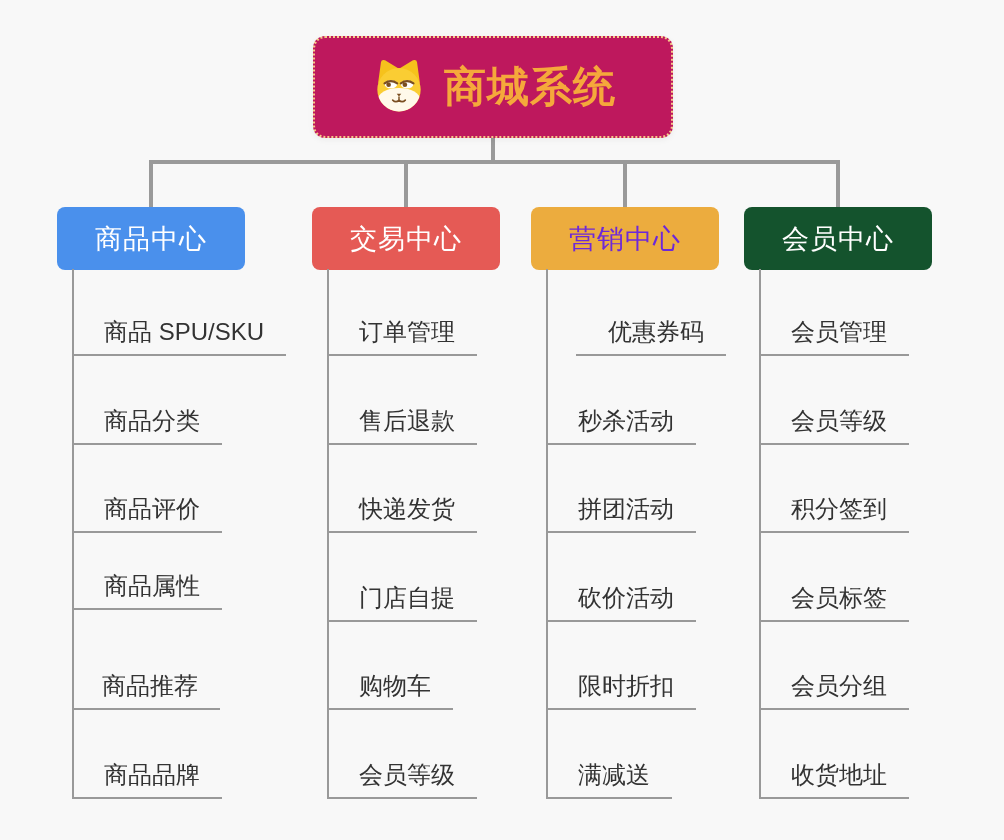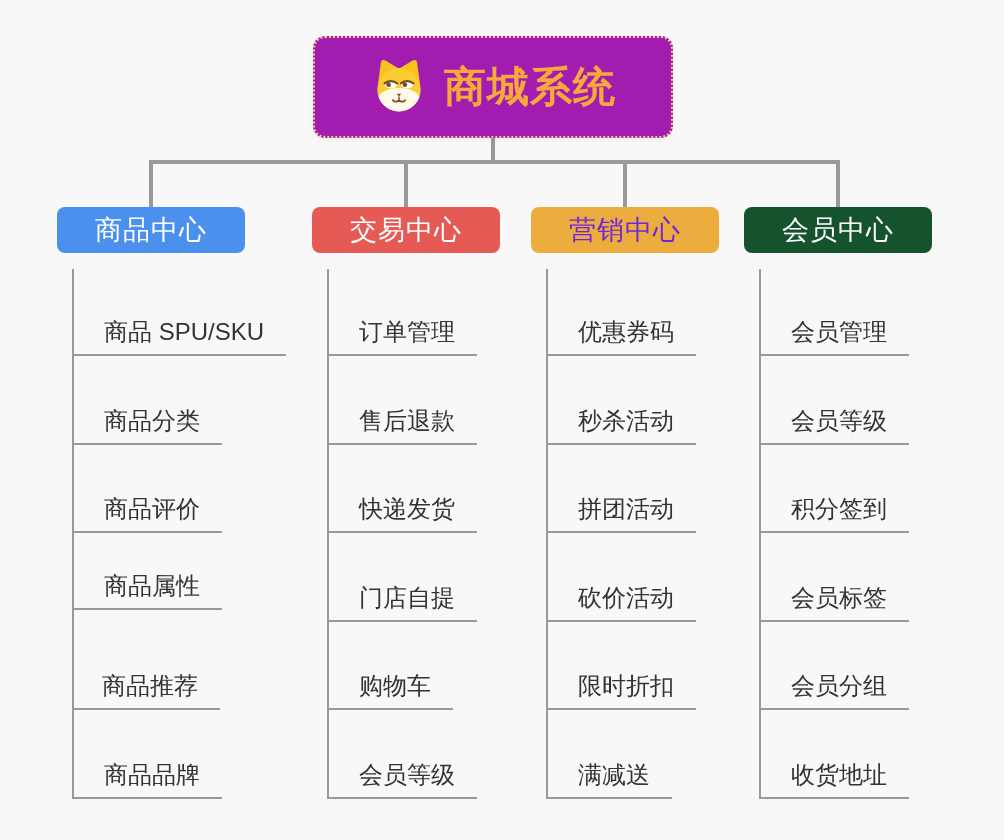--- a/index.html
+++ b/index.html
@@ -11,35 +11,35 @@
   }
   .canvas{position:absolute;left:0;top:0;width:1004px;height:840px;}
 
   
   .cline{position:absolute;background:#9A9A9A;}
 
   
   .root-node{
     position:absolute;left:313px;top:36px;width:360px;height:102px;
     box-sizing:border-box;
-    background:#a21caf;
+    background:#be185d;
     border:2px dotted #F6C988;
     border-radius:12px;
     box-shadow:0 2px 6px rgba(0,0,0,0.05);
     display:flex;align-items:center;justify-content:center;gap:16px;
   }
   .root-title{
     font-size:42px;font-weight:700;color:#F5A83B;letter-spacing:1px;
     line-height:1;white-space:nowrap;
   }
   .dog-icon{width:58px;height:56px;display:block;}
 
   
   .branch-box{
-    position:absolute;top:207px;width:188px;height:46px;
+    position:absolute;top:207px;width:188px;height:63px;
     border-radius:8px;
     display:flex;align-items:center;justify-content:center;
     color:#FFFFFF;font-size:27px;letter-spacing:1px;white-space:nowrap;
   }
 
   
   .trunk{position:absolute;width:2px;background:#999999;}
 
   
   .leaf{
@@ -100,21 +100,21 @@
       <div class="branch-box" style="left: 312px; background: rgb(229, 90, 85); color: rgb(255, 255, 255);">交易中心</div>
       <div class="trunk" style="left: 327px; top: 269px; height: 530px;"></div>
       <div class="leaf" style="left: 327px; top: 317px;">订单管理</div>
       <div class="leaf" style="left: 327px; top: 406px;">售后退款</div>
       <div class="leaf" style="left: 327px; top: 494px;">快递发货</div>
       <div class="leaf" style="left: 327px; top: 583px;">门店自提</div>
       <div class="leaf" style="left: 327px; top: 671px;">购物车</div>
       <div class="leaf" style="left: 327px; top: 760px;">会员等级</div>
       <div class="branch-box" style="left: 531px; background: rgb(236, 172, 62); color: #6d28d9;">营销中心</div>
       <div class="trunk" style="left: 546px; top: 269px; height: 530px;"></div>
-      <div class="leaf" style="left: 546px; top: 317px;">优惠券码</div>
+      <div class="leaf" style="left: 576px; top: 317px;">优惠券码</div>
       <div class="leaf" style="left: 546px; top: 406px;">秒杀活动</div>
       <div class="leaf" style="left: 546px; top: 494px;">拼团活动</div>
       <div class="leaf" style="left: 546px; top: 583px;">砍价活动</div>
       <div class="leaf" style="left: 546px; top: 671px;">限时折扣</div>
       <div class="leaf" style="left: 546px; top: 760px;">满减送</div>
       <div class="branch-box" style="left: 744px; background: #14532d; color: rgb(255, 255, 255);">会员中心</div>
       <div class="trunk" style="left: 759px; top: 269px; height: 530px;"></div>
       <div class="leaf" style="left: 759px; top: 317px;">会员管理</div>
       <div class="leaf" style="left: 759px; top: 406px;">会员等级</div>
       <div class="leaf" style="left: 759px; top: 494px;">积分签到</div>

